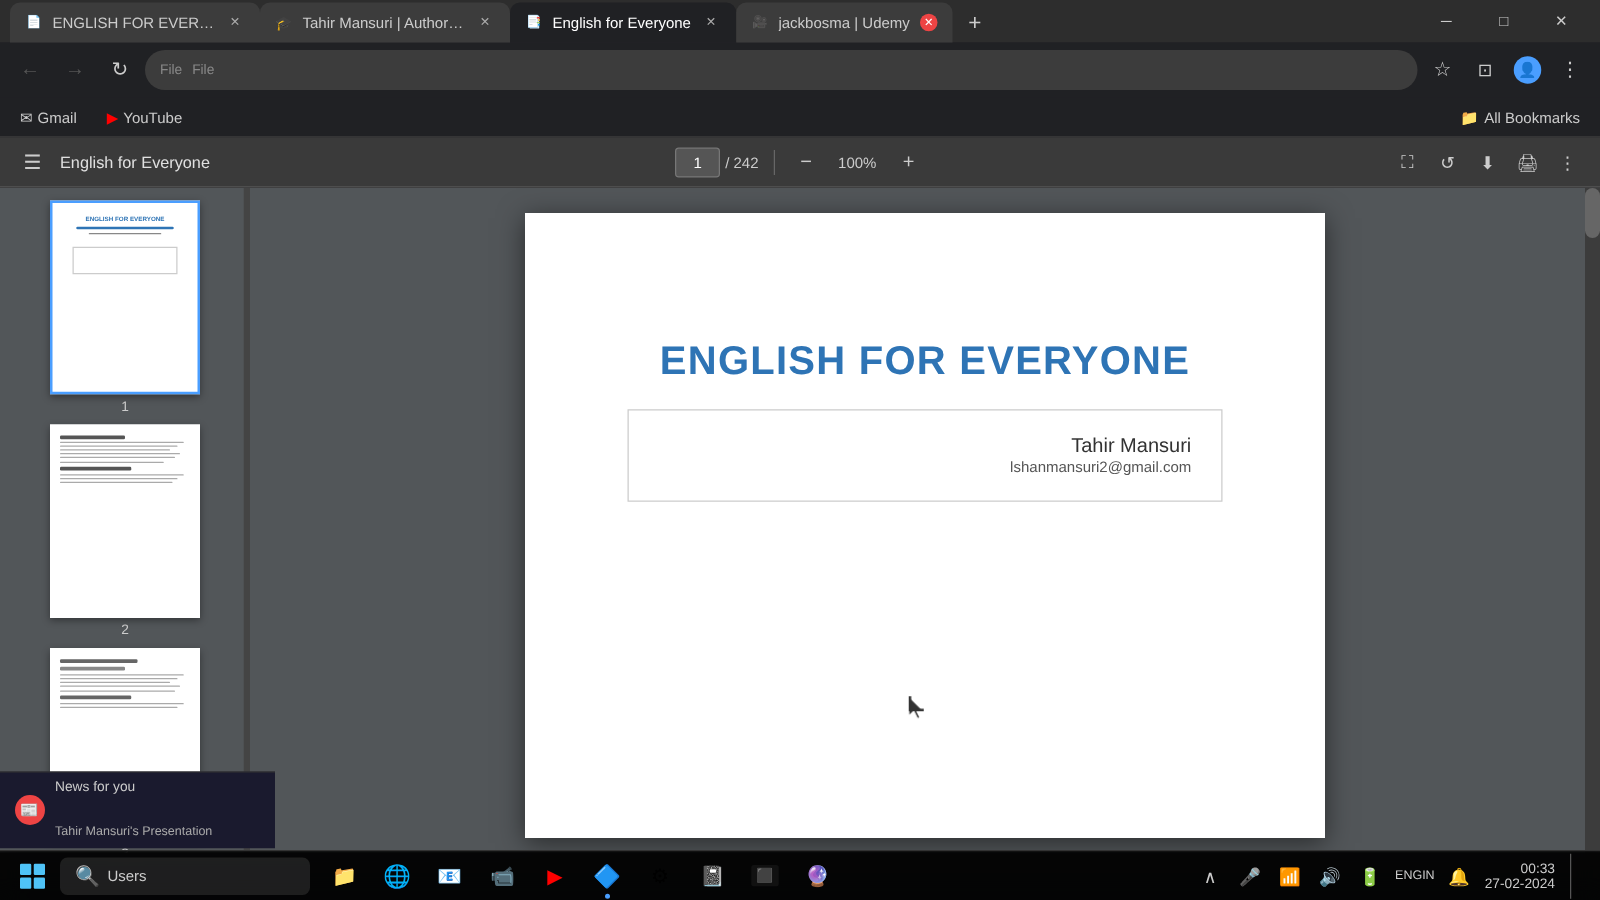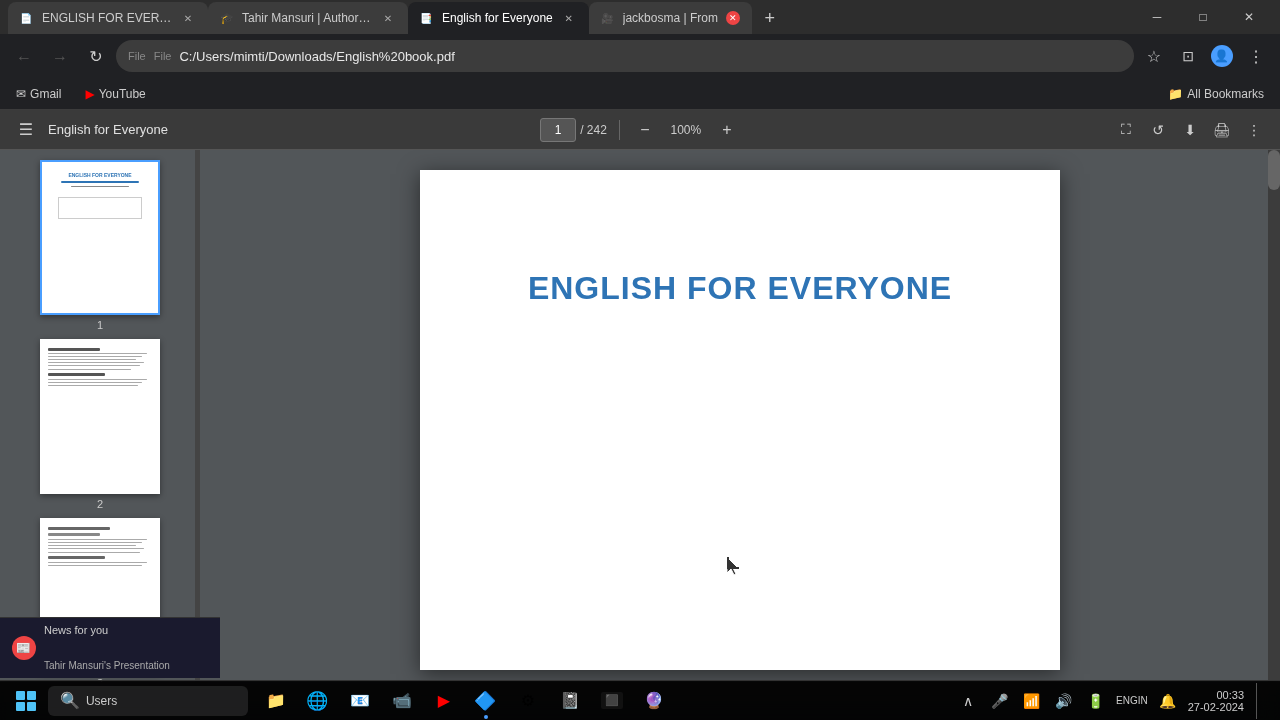--- a/index.html
+++ b/index.html
@@ -584,40 +584,39 @@
     </div>
 
     <div class="tab active">
       <span class="tab-favicon">📑</span>
       <span class="tab-title">English for Everyone</span>
       <span class="tab-close">✕</span>
     </div>
 
     <div class="tab" style="background:#3c3c3c;">
       <span class="tab-favicon" style="color:#e44;">🎥</span>
-      <span class="tab-title">jackbosma | From</span>
+      <span class="tab-title">jackbosma | Udemy</span>
       <span class="tab-close" style="background:#e44;color:white;border-radius:50%;width:14px;height:14px;font-size:9px;display:flex;align-items:center;justify-content:center;">✕</span>
     </div>
     <div class="new-tab-btn">+</div>
   </div>
   <div class="win-controls">
     <div class="win-btn">─</div>
     <div class="win-btn">□</div>
     <div class="win-btn close">✕</div>
   </div>
 </div>
 
 <div class="nav-bar">
   <div class="nav-btn disabled">←</div>
   <div class="nav-btn disabled">→</div>
   <div class="nav-btn">↻</div>
   <div class="address-bar">
     <span class="lock-icon" style="font-size:11px;color:#888;">File</span>
     <span style="font-size:11px;color:#888;">File</span>
-    <span class="address-text">C:/Users/mimti/Downloads/English%20book.pdf</span>
   </div>
   <div class="nav-actions">
     <div class="nav-btn">☆</div>
     <div class="nav-btn" style="font-size:14px;">⊡</div>
     <div class="nav-btn">
       <div style="width:22px;height:22px;border-radius:50%;background:#4a9eff;display:flex;align-items:center;justify-content:center;color:white;font-size:12px;">👤</div>
     </div>
     <div class="nav-btn">⋮</div>
   </div>
 </div>
@@ -715,20 +714,24 @@
         </div>
         <span class="thumb-num">3</span>
       </div>
 
       <div style="position:absolute;right:0;top:0;bottom:0;width:5px;background:#444;cursor:col-resize;"></div>
     </div>
 
     <div class="pdf-main">
       <div class="pdf-page">
         <h1 class="pdf-page-title">ENGLISH FOR EVERYONE</h1>
+        <div class="pdf-author-box">
+          <span class="pdf-author-name">Tahir Mansuri</span>
+          <span class="pdf-author-email">lshanmansuri2@gmail.com</span>
+        </div>
       </div>
 
       <div style="position:absolute;right:0;top:0;bottom:0;width:12px;background:#3c3c3c;">
         <div style="width:100%;height:40px;background:#666;border-radius:6px;margin-top:0;"></div>
       </div>
     </div>
 
   </div>
 </div>
 

